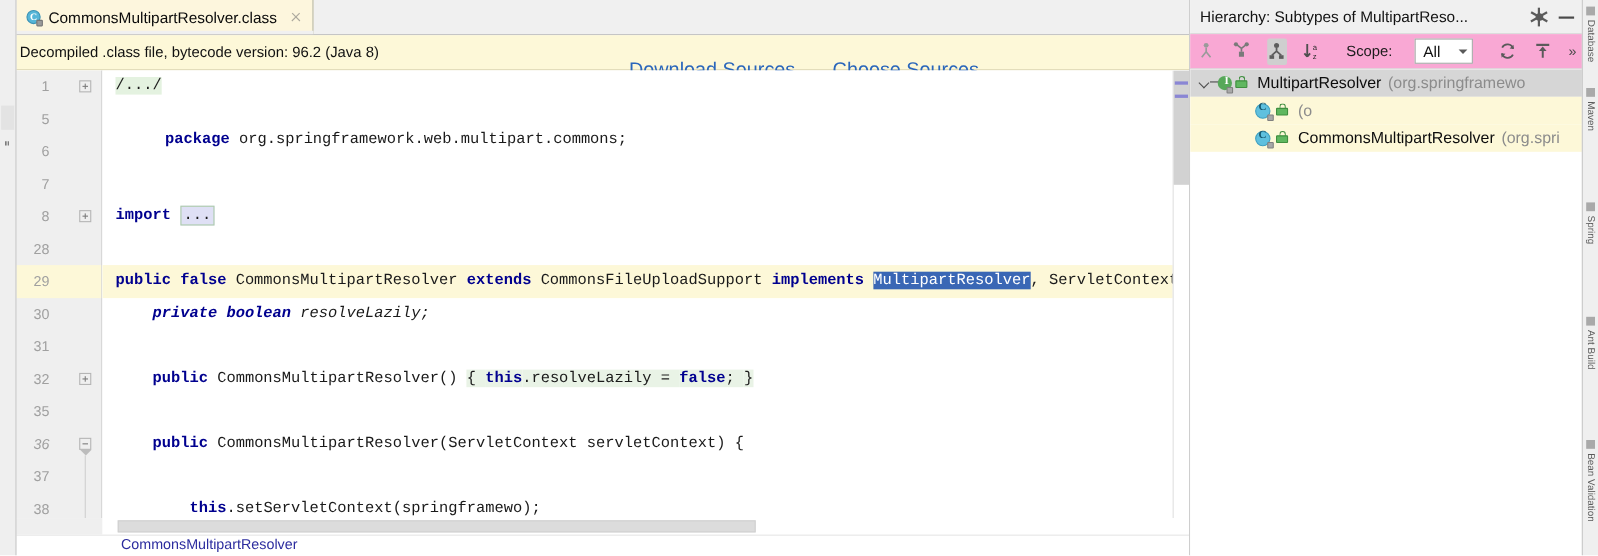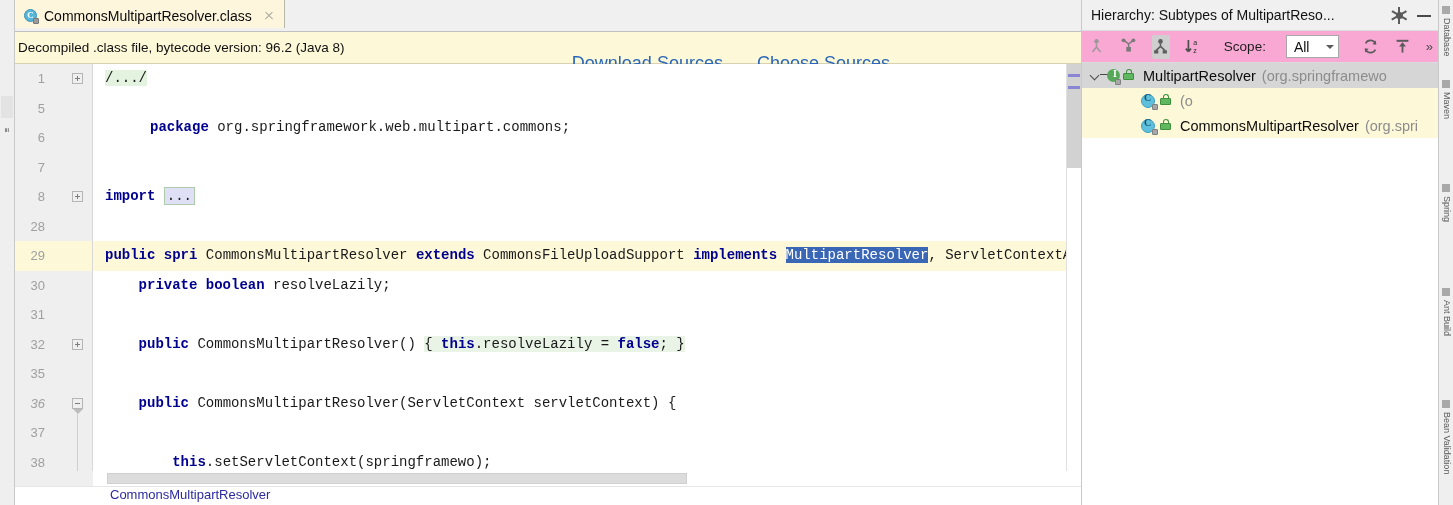--- a/index.html
+++ b/index.html
@@ -291,23 +291,23 @@
             <span class="code"></span>
           </div>
           <div class="row" style="position: absolute; top: 118px; left: 0px; right: 0px;">
             <span class="code"><span class="kw">import </span><span class="fold-ph-box">...</span></span>
           </div>
           <div class="row" style="position: absolute; top: 147.5px; left: 0px; right: 0px;">
             <span class="code"></span>
           </div>
           <div class="row" style="position: absolute; top: 177px; left: 0px; right: 0px;">
             <div class="cur-line-c" style="top: 0px; height: 29.5px;"></div>
-            <span class="code"><span class="kw">public spri </span><span>CommonsMultipartResolver </span><span class="kw">extends </span><span>CommonsFileUploadSupport </span><span class="kw">implements </span><span class="sel">MultipartResolver</span><span>, ServletContextAware  {</span></span>
-          </div>
-          <div class="row" style="position: absolute; top: 206.5px; left: 0px; right: 0px;">
+            <span class="code"><span class="kw">public false </span><span>CommonsMultipartResolver </span><span class="kw">extends </span><span>CommonsFileUploadSupport </span><span class="kw">implements </span><span class="sel">MultipartResolver</span><span>, ServletContextAware  {</span></span>
+          </div>
+          <div class="row" style="position: absolute; top: 206.5px; left: 0px; right: 0px; font-style: italic;">
             <span class="code"><span class="kw">    private boolean </span><span>resolveLazily;</span></span>
           </div>
           <div class="row" style="position: absolute; top: 236px; left: 0px; right: 0px;">
             <span class="code"></span>
           </div>
           <div class="row" style="position: absolute; top: 265.5px; left: 0px; right: 0px;">
             <span class="code"><span class="kw">    public </span><span>CommonsMultipartResolver() </span><span class="hl-brace">{ </span><span class="kw hl-brace">this</span><span class="hl-brace">.resolveLazily = </span><span class="kw hl-brace">false</span><span class="hl-brace">; </span><span class="hl-brace">}</span></span>
           </div>
           <div class="row" style="position: absolute; top: 295px; left: 0px; right: 0px;">
             <span class="code"></span>

